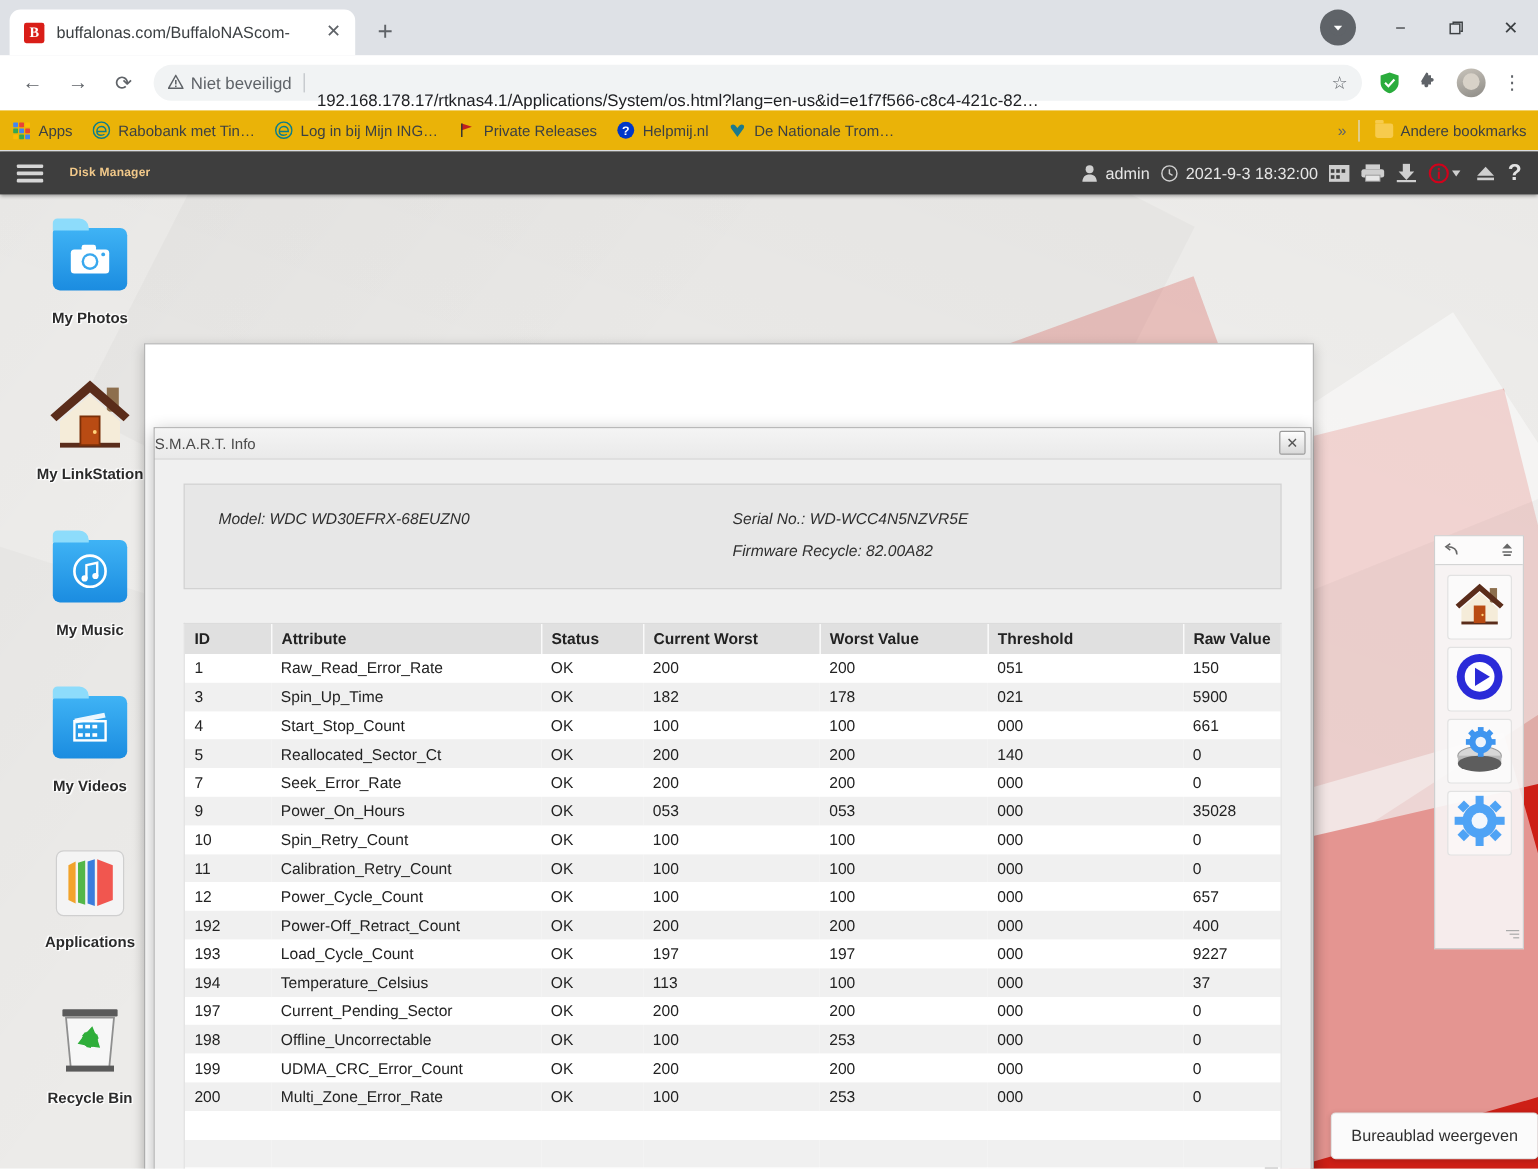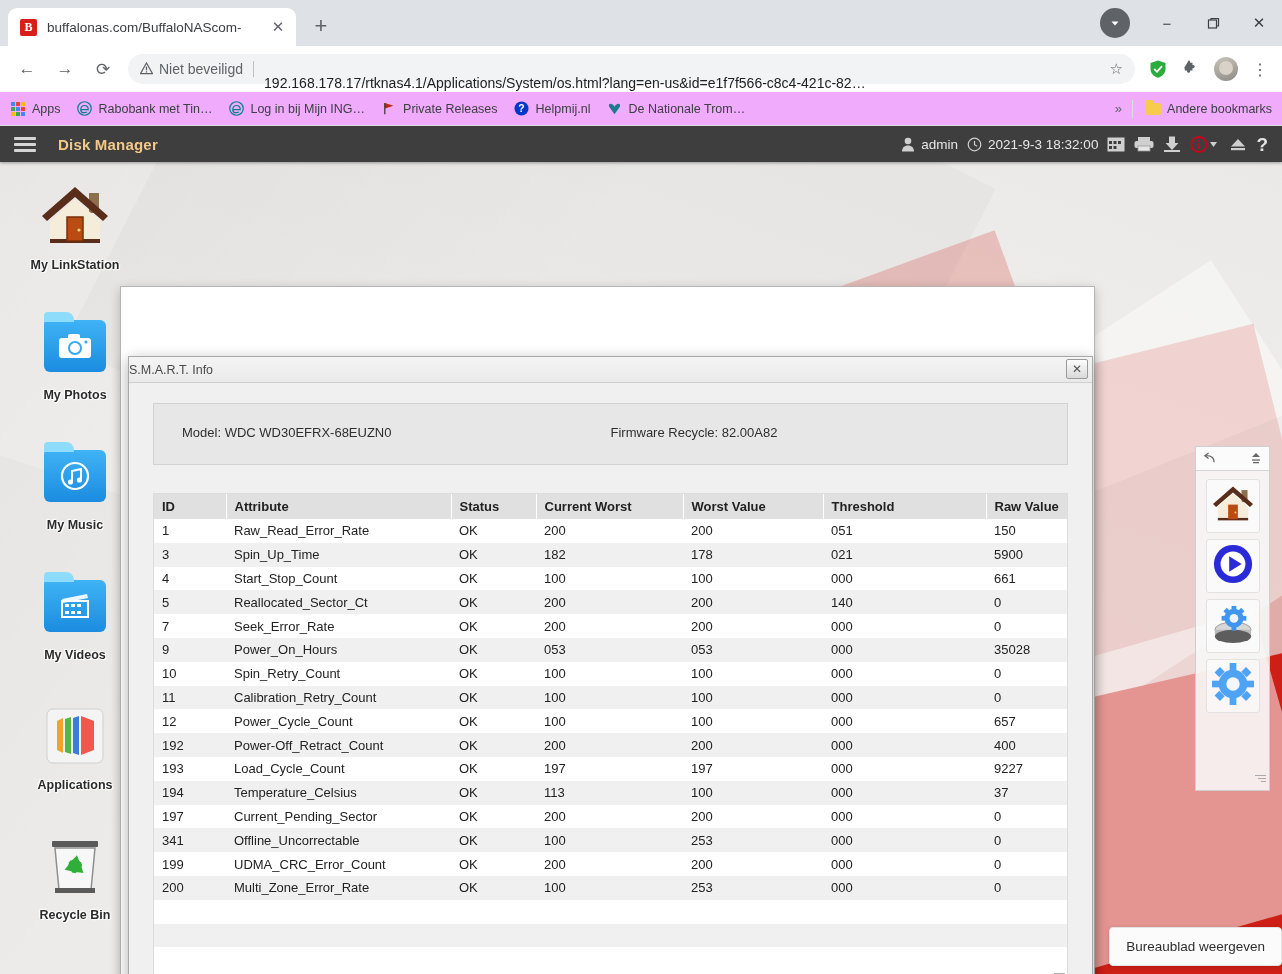--- a/index.html
+++ b/index.html
@@ -87,21 +87,21 @@
     background: linear-gradient(160deg,#c9c4bb,#8d8b86);
     margin: 0 8px; overflow:hidden; position:relative;
   }
   .avatar::after{
     content:""; position:absolute; left:5px; top:4px; width:14px;height:14px;
     border-radius:50%; background:#d8d2c8;
   }
   .kebab { color:#5f6368; font-size:16px; margin:0 6px; letter-spacing:0; }
 
   .bookmarks {
-    height: 34px; background: #f0abfc;
+    height: 34px; background: #eab308;
     display: flex; align-items: center; padding: 0 10px;
     border-bottom: 1px solid #dadce0;
   }
   .bm {
     display: flex; align-items: center; margin-right: 16px;
     font-size: 12.5px; color: #3c4043; white-space: nowrap;
   }
   .bm-ico { width: 16px; height: 16px; margin-right: 6px; flex:0 0 16px;
             display:flex;align-items:center;justify-content:center;}
   .apps-grid {
@@ -180,21 +180,21 @@
   
   .appbar {
     position: relative; z-index: 30;
     height: 36px; background: #3e3e3e;
     display: flex; align-items: center; padding: 0 14px;
     box-shadow: 0 1px 3px rgba(0,0,0,0.35);
   }
   .hamburger { width: 22px; margin-right: 22px; cursor:pointer;}
   .hamburger span { display: block; height: 3px; background: #d6d6d6; margin: 3px 0; border-radius:1px;}
   .appbar-title {
-    color: #f2c98a; font-size: 15px; font-weight: bold;
+    color: #f2c98a; font-size: 10px; font-weight: bold;
     letter-spacing: 0.2px;
   }
   .appbar-right { margin-left: auto; display: flex; align-items: center; gap: 9px;}
   .ab-item { display: flex; align-items: center; color: #e6e6e6; font-size: 13.5px; gap:6px;}
   .ab-ico { display:flex; align-items:center; justify-content:center; }
 
   
   .deskicons {
     position: absolute; left: 0; top: 36px; width: 150px; z-index: 10;
     display: flex; flex-direction: column; align-items: center;
@@ -237,21 +237,21 @@
     border: 1px solid #9a9a9a; border-radius: 2px;
     background: linear-gradient(180deg,#fdfdfd,#d9d9d9);
     display: flex; align-items: center; justify-content: center;
     color: #555; font-size: 12px; cursor: pointer;
   }
   .dlg-body { flex:1; background:#f0f0f0; padding: 20px 24px 0 24px; display:flex; flex-direction:column;}
   .info-panel {
     background: #e7e7e7; border: 1px solid #d2d2d2;
     padding: 16px 28px 18px 28px; display: flex;
   }
-  .info-col { flex: 1; }
+  .info-col { flex: 1; font-style: italic; }
   .info-line { font-size: 13px; color: #2f2f2f; line-height: 26px; }
 
   .table-wrap {
     margin-top: 28px; flex:1; background:#fff;
     border:1px solid #dcdcdc; border-bottom:none;
     display:flex; flex-direction:column; overflow:hidden;
   }
   table.smart { width: 100%; border-collapse: collapse; table-layout: fixed; }
   table.smart th {
     background: #e0e0e0; text-align: left; font-size: 13px; font-weight: bold;
@@ -527,48 +527,48 @@
             </svg>
         </span>
         <span class="ab-ico" style="font-size:19px;color:#e3e3e3;font-weight:bold;line-height:1;">?</span>
       </div>
     </div>
 
     <div class="deskicons">
 
       <div class="deskicon">
         <div class="art">
-          <svg width="72" height="66" viewBox="0 0 72 66">
-            <rect x="50" y="10" width="10" height="20" fill="#8d6f4e"></rect>
-            <path d="M36 4 L69 33 L64 38 L36 14 L8 38 L3 33 Z" fill="#5a2c1a"></path>
-            <path d="M36 16 L61 38 V58 H11 V38 Z" fill="#f5ecd9"></path>
-            <rect x="11" y="56" width="50" height="4" fill="#5a2c1a"></rect>
-            <rect x="28" y="34" width="16" height="24" fill="#b94b13"></rect>
-            <rect x="28" y="34" width="16" height="24" fill="none" stroke="#7a2f08" stroke-width="1.5"></rect>
-            <circle cx="40" cy="47" r="1.6" fill="#ffd27a"></circle>
-          </svg>
-        </div>
-        <div class="lbl">My LinkStation</div>
-      </div>
-
-      <div class="deskicon">
-        <div class="art">
           <div class="folder">
             <span class="sym">
               <svg width="34" height="26" viewBox="0 0 34 26">
                 <rect x="1" y="5" width="32" height="20" rx="3" fill="#fff"></rect>
                 <rect x="10" y="1" width="12" height="6" rx="2" fill="#fff"></rect>
                 <circle cx="17" cy="15" r="7" fill="#38a8ee"></circle>
                 <circle cx="17" cy="15" r="5" fill="#fff"></circle>
                 <circle cx="28" cy="9" r="1.6" fill="#38a8ee"></circle>
               </svg>
             </span>
           </div>
         </div>
         <div class="lbl">My Photos</div>
+      </div>
+
+      <div class="deskicon">
+        <div class="art">
+          <svg width="72" height="66" viewBox="0 0 72 66">
+            <rect x="50" y="10" width="10" height="20" fill="#8d6f4e"></rect>
+            <path d="M36 4 L69 33 L64 38 L36 14 L8 38 L3 33 Z" fill="#5a2c1a"></path>
+            <path d="M36 16 L61 38 V58 H11 V38 Z" fill="#f5ecd9"></path>
+            <rect x="11" y="56" width="50" height="4" fill="#5a2c1a"></rect>
+            <rect x="28" y="34" width="16" height="24" fill="#b94b13"></rect>
+            <rect x="28" y="34" width="16" height="24" fill="none" stroke="#7a2f08" stroke-width="1.5"></rect>
+            <circle cx="40" cy="47" r="1.6" fill="#ffd27a"></circle>
+          </svg>
+        </div>
+        <div class="lbl">My LinkStation</div>
       </div>
 
       <div class="deskicon">
         <div class="art">
           <div class="folder">
             <span class="sym">
               <svg width="34" height="34" viewBox="0 0 34 34">
                 <circle cx="17" cy="17" r="13" fill="none" stroke="#fff" stroke-width="2.2"></circle>
                 <path d="M14 23 V12 L23 10 V21" fill="none" stroke="#fff" stroke-width="2"></path>
                 <circle cx="12.5" cy="23" r="2.6" fill="#fff"></circle>
@@ -719,20 +719,21 @@
       <div class="dlg-title">
         <span class="dlg-title-text">S.M.A.R.T. Info</span>
         <span class="dlg-close">✕</span>
       </div>
       <div class="dlg-body">
         <div class="info-panel">
           <div class="info-col">
             <div class="info-line">Model: WDC WD30EFRX-68EUZN0</div>
           </div>
           <div class="info-col">
+            <div class="info-line">Serial No.: WD-WCC4N5NZVR5E</div>
             <div class="info-line">Firmware Recycle: 82.00A82</div>
           </div>
         </div>
 
         <div class="table-wrap">
           <table class="smart">
             <colgroup>
               <col style="width:72px">
                 <col style="width:225px">
                 <col style="width:85px">
@@ -879,21 +880,21 @@
                   <td>197</td>
                   <td>Current_Pending_Sector</td>
                   <td>OK</td>
                   <td>200</td>
                   <td>200</td>
                   <td>000</td>
                   <td>0</td>
                   <td></td>
                 </tr>
                 <tr>
-                  <td>341</td>
+                  <td>198</td>
                   <td>Offline_Uncorrectable</td>
                   <td>OK</td>
                   <td>100</td>
                   <td>253</td>
                   <td>000</td>
                   <td>0</td>
                   <td></td>
                 </tr>
                 <tr>
                   <td>199</td>

